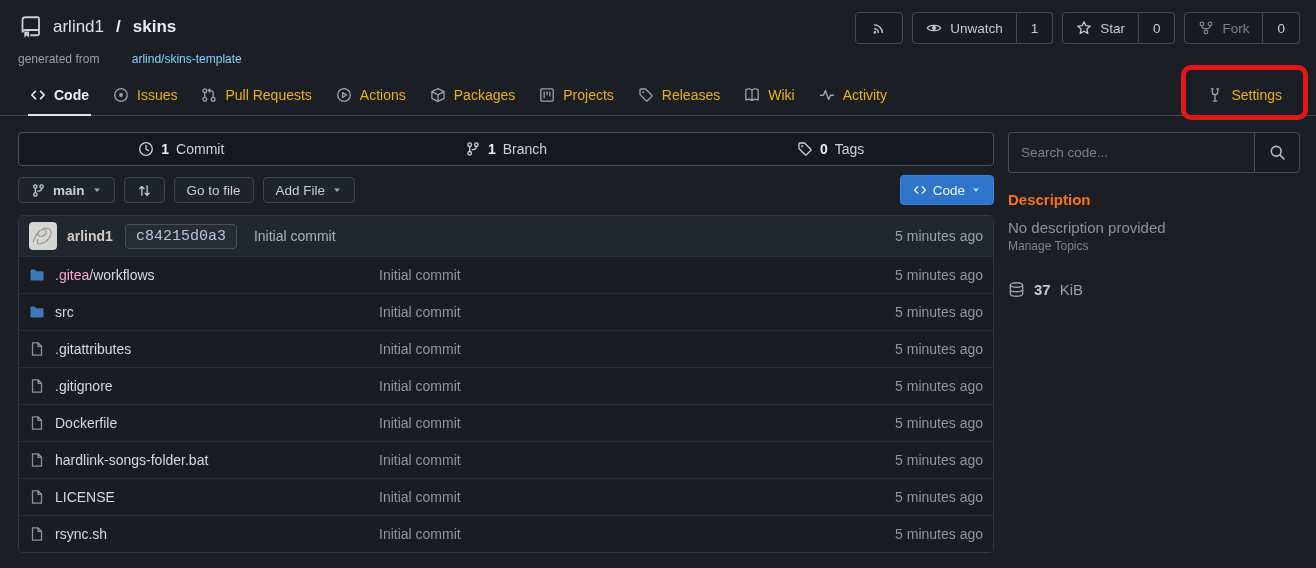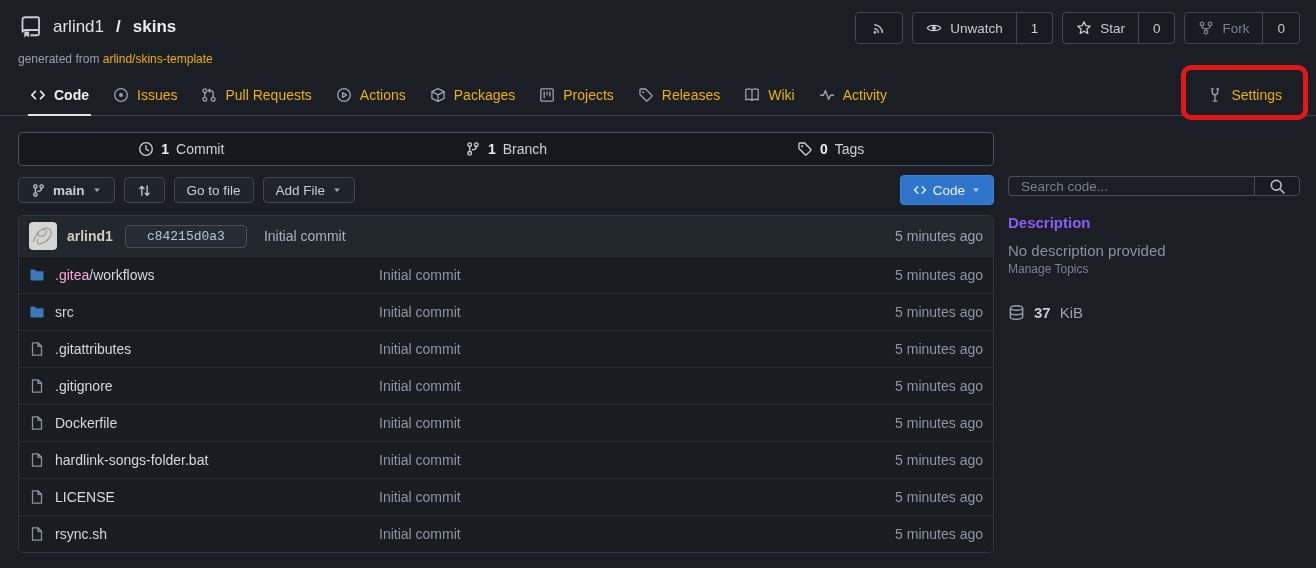--- a/index.html
+++ b/index.html
@@ -25,21 +25,21 @@
     background:#181b21; border:1px solid #434a56; border-radius:4px;
     color:#c6ccd4; font-size:13.5px; padding:2px 13px; height:32px; cursor:pointer;
     font-family:inherit;
   }
   .btn.icon-only { padding:0 15px; }
   .btn-group { display:flex; }
   .btn-group .btn.main-part { border-radius:4px 0 0 4px; }
   .btn-group .btn.count { border-left:none; border-radius:0 4px 4px 0; padding:0 14px; }
   .dim { color:#78818c; }
   .generated-from { font-size:12px; color:#98a0ab; margin-top:8px; }
-  .generated-from a { color:#eab308; }
+  .generated-from a { color:#7dd3fc;margin-left:29px; }
 
   
   .tabs {
     display:flex; align-items:stretch; margin-top:9px; height:41px;
     border-bottom:1px solid #3d4450; padding:0 16px 0 18px;
   }
   .tab {
     position:relative; display:flex; align-items:center; gap:8px;
     color:#eab308; font-size:14px; padding:0 12px;
   }
@@ -87,50 +87,50 @@
 
   
   .file-table { margin-top:10px; border:1px solid #30363f; border-radius:5px; overflow:hidden; }
   .commit-row {
     display:flex; align-items:center; height:40px; background:#22262d;
     padding:0 10px; gap:10px; font-size:14px;
   }
   .avatar { width:28px; height:28px; border-radius:4px; overflow:hidden; }
   .commit-author { font-weight:700; color:#d3cec2; }
   .hash-chip {
-    font-family:"Liberation Mono", monospace; font-size:13px; color:#b4c6dd;
+    font-family:"Liberation Mono", monospace; font-size:15px; color:#b4c6dd;
     background:#272c34; border:1px solid #49505c; border-radius:4px;
-    padding:3px 21px; margin-left:2px;
+    padding:3px 10px; margin-left:2px;
   }
   .commit-msg { color:#aab2bc; margin-left:7px; }
   .commit-time { margin-left:auto; color:#9aa2ad; }
   .file-row {
     display:flex; align-items:center; height:37px; background:#191c21;
     border-top:1px solid #272c33; padding:0 10px; font-size:14px;
   }
   .cell-name { width:350px; display:flex; align-items:center; gap:10px; overflow:hidden; }
   .file-link { color:#d5d9df; }
   .file-link .prefix { color:#f9a8d4; }
   .cell-msg { flex:1; color:#8d96a1; }
   .cell-time { color:#8d96a1; }
 
   
-  .search-row { display:flex; height:20px;margin-top:44px; }
+  .search-row { display:flex; height:41px; }
   .search-input {
     flex:1; min-width:0; background:transparent; border:1px solid #454d59; border-right:none;
     border-radius:4px 0 0 4px; color:#cfd4da; padding:0 12px; font-size:13.5px;
     font-family:inherit; outline:none;
   }
   .search-input::placeholder { color:#78828e; }
   .search-btn {
     width:46px; border:1px solid #454d59; border-radius:0 4px 4px 0;
     background:#181b21; color:#b6bdc6; display:flex; align-items:center; justify-content:center;
     cursor:pointer;
   }
-  .desc-title { font-size:15px; font-weight:700; color:#8b5cf6; margin-top:18px; }
+  .desc-title { font-size:15px; font-weight:700; color:#f97316; margin-top:18px; }
   .desc-empty { font-size:15px; color:#8a929d; margin-top:11px; }
   .manage-topics { display:inline-block; font-size:12px; color:#7b838f; }
   .repo-size { display:flex; align-items:center; gap:9px; margin-top:27px;
                font-size:15px; color:#9aa2ac; }
   .repo-size b { color:#c3cad2; }
 </style>
 </head>
 <body>
 
 <header class="repo-header">

